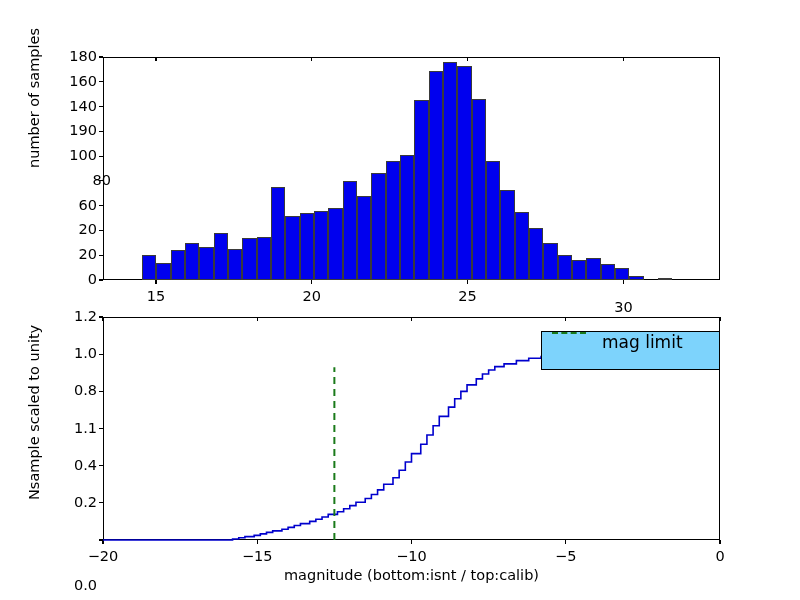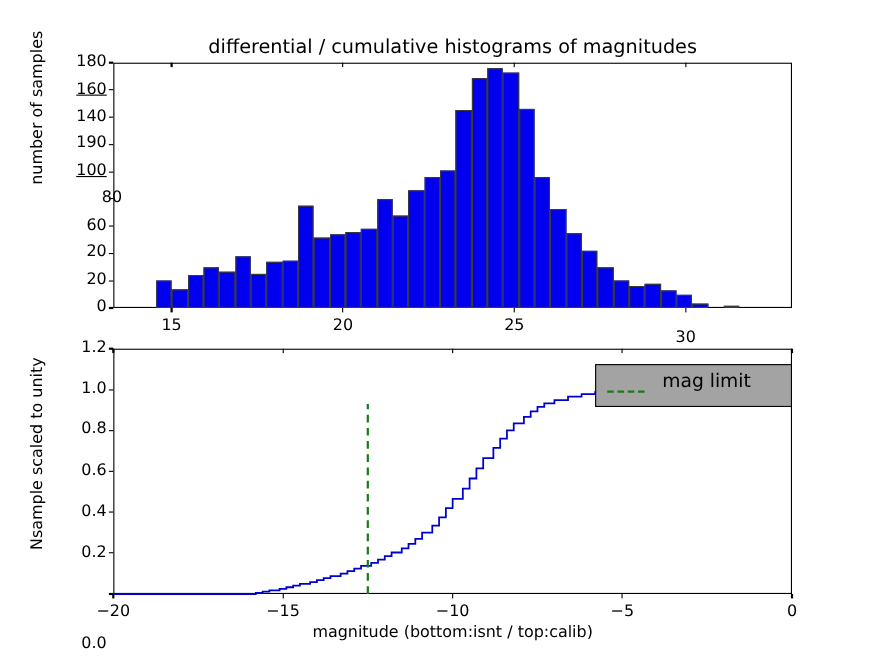--- a/index.html
+++ b/index.html
@@ -15,55 +15,54 @@
 
   .tickline{position:absolute;background:#000;}
   .ticktext{position:absolute;font-size:14.5px;white-space:nowrap;}
   .ticktext.y{text-align:right;}
   .ticktext.x{text-align:center;}
 
   .bar{position:absolute;background:#0000ee;border:1px solid #3a3a3a;box-sizing:border-box;}
 
   svg.overlay{position:absolute;left:0;top:0;overflow:visible;}
 
-  .legendbox{position:absolute;box-sizing:border-box;border:1.2px solid #000;background:#a3a3a3;
-             display:flex;align-items:flex-end;padding:12px 10px;}
+  .legendbox{position:absolute;box-sizing:border-box;border:1.2px solid #000;background:#7dd3fc;
+             display:flex;align-items:flex-start;padding:0 10px;}
   .legend-line{width:34px;height:0;border-top:2px dashed #1a7a1a;margin-right:16px;}
   .legend-text{font-size:17px;color:#000;white-space:nowrap;}
 </style>
 </head>
 <body>
 
 <div id="fig">
 
-  <div class="title" style="left:103px;top:33px;width:617px;">differential / cumulative histograms of magnitudes</div>
 
   <div class="axes" id="ax-top" style="left:103px;top:57px;width:617px;height:223px;"></div>
 
   <div class="ylab" style="left:26px;top:168px;transform:rotate(-90deg);">number of samples</div>
 
   <div id="top-yticks">
       <div class="tickline" style="left: 99px; top: 279.4px; width: 4px; height: 1.2px;"></div>
       <div class="ticktext y" style="left: 51px; top: 271px; width: 46px;">0</div>
       <div class="tickline" style="left: 99px; top: 254.622px; width: 4px; height: 1.2px;"></div>
       <div class="ticktext y" style="left: 51px; top: 246.222px; width: 46px;">20</div>
       <div class="tickline" style="left: 99px; top: 229.844px; width: 4px; height: 1.2px;"></div>
       <div class="ticktext y" style="left: 51px; top: 221.444px; width: 46px;">20</div>
       <div class="tickline" style="left: 99px; top: 205.067px; width: 4px; height: 1.2px;"></div>
       <div class="ticktext y" style="left: 51px; top: 196.667px; width: 46px;">60</div>
       <div class="tickline" style="left: 99px; top: 180.289px; width: 4px; height: 1.2px;"></div>
       <div class="ticktext y" style="left: 65px; top: 171.889px; width: 46px;">80</div>
       <div class="tickline" style="left: 99px; top: 155.511px; width: 4px; height: 1.2px;"></div>
-      <div class="ticktext y" style="left: 51px; top: 147.111px; width: 46px; text-decoration: underline;">100</div>
+      <div class="ticktext y" style="left: 51px; top: 147.111px; width: 46px;">100</div>
       <div class="tickline" style="left: 99px; top: 130.733px; width: 4px; height: 1.2px;"></div>
       <div class="ticktext y" style="left: 51px; top: 122.333px; width: 46px;">190</div>
       <div class="tickline" style="left: 99px; top: 105.956px; width: 4px; height: 1.2px;"></div>
       <div class="ticktext y" style="left: 51px; top: 97.5556px; width: 46px;">140</div>
       <div class="tickline" style="left: 99px; top: 81.1778px; width: 4px; height: 1.2px;"></div>
-      <div class="ticktext y" style="left: 51px; top: 72.7778px; width: 46px; text-decoration: underline;">160</div>
+      <div class="ticktext y" style="left: 51px; top: 72.7778px; width: 46px;">160</div>
       <div class="tickline" style="left: 99px; top: 56.4px; width: 4px; height: 1.2px;"></div>
       <div class="ticktext y" style="left: 51px; top: 48px; width: 46px;">180</div>
     </div>
   <div id="top-xticks">
       <div class="tickline" style="left: 155.375px; top: 280px; width: 1.2px; height: 4px;"></div>
       <div class="ticktext x" style="left: 125.975px; top: 288px; width: 60px;">15</div>
       <div class="tickline" style="left: 311.183px; top: 280px; width: 1.2px; height: 4px;"></div>
       <div class="ticktext x" style="left: 281.783px; top: 288px; width: 60px;">20</div>
       <div class="tickline" style="left: 466.991px; top: 280px; width: 1.2px; height: 4px;"></div>
       <div class="ticktext x" style="left: 437.591px; top: 288px; width: 60px;">25</div>
@@ -120,21 +119,21 @@
   <div class="xlab" style="left:103px;top:567px;width:617px;">magnitude (bottom:isnt / top:calib)</div>
 
   <div id="bot-yticks">
       <div class="tickline" style="left: 99px; top: 539.4px; width: 4px; height: 1.2px;"></div>
       <div class="ticktext y" style="left: 51px; top: 531px; width: 46px; margin-top: 46px;">0.0</div>
       <div class="tickline" style="left: 99px; top: 502.233px; width: 4px; height: 1.2px;"></div>
       <div class="ticktext y" style="left: 51px; top: 493.833px; width: 46px;">0.2</div>
       <div class="tickline" style="left: 99px; top: 465.067px; width: 4px; height: 1.2px;"></div>
       <div class="ticktext y" style="left: 51px; top: 456.667px; width: 46px;">0.4</div>
       <div class="tickline" style="left: 99px; top: 427.9px; width: 4px; height: 1.2px;"></div>
-      <div class="ticktext y" style="left: 51px; top: 419.5px; width: 46px;">0.6</div>
+      <div class="ticktext y" style="left: 51px; top: 419.5px; width: 46px;">1.1</div>
       <div class="tickline" style="left: 99px; top: 390.733px; width: 4px; height: 1.2px;"></div>
       <div class="ticktext y" style="left: 51px; top: 382.333px; width: 46px;">0.8</div>
       <div class="tickline" style="left: 99px; top: 353.567px; width: 4px; height: 1.2px;"></div>
       <div class="ticktext y" style="left: 51px; top: 345.167px; width: 46px;">1.0</div>
       <div class="tickline" style="left: 99px; top: 316.4px; width: 4px; height: 1.2px;"></div>
       <div class="ticktext y" style="left: 51px; top: 308px; width: 46px;">1.2</div>
     </div>
   <div id="bot-xticks">
       <div class="tickline" style="left: 102.4px; top: 540px; width: 1.2px; height: 4px;"></div>
       <div class="ticktext x" style="left: 73px; top: 548px; width: 60px;">−20</div>

